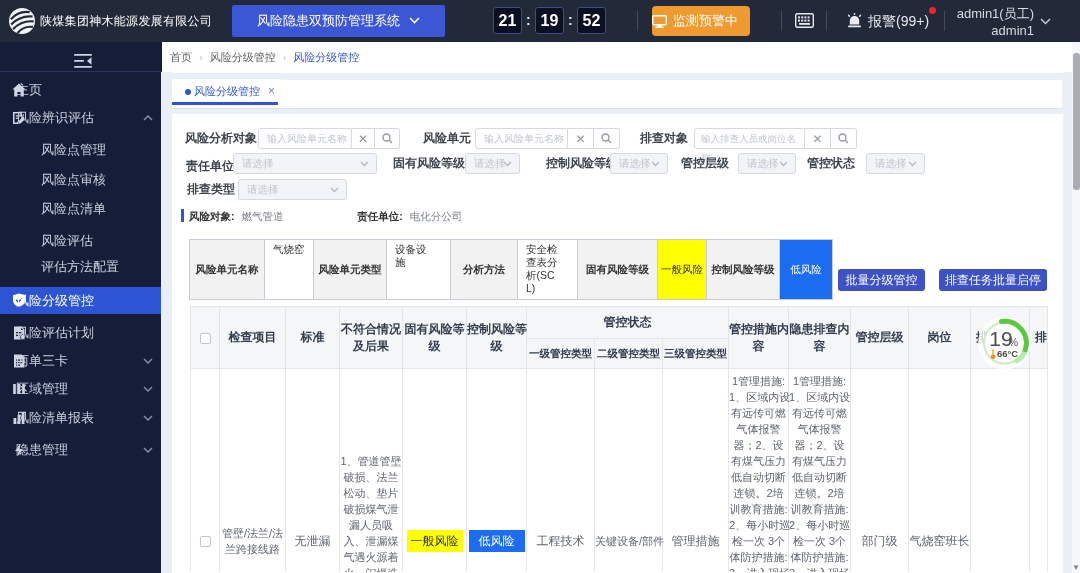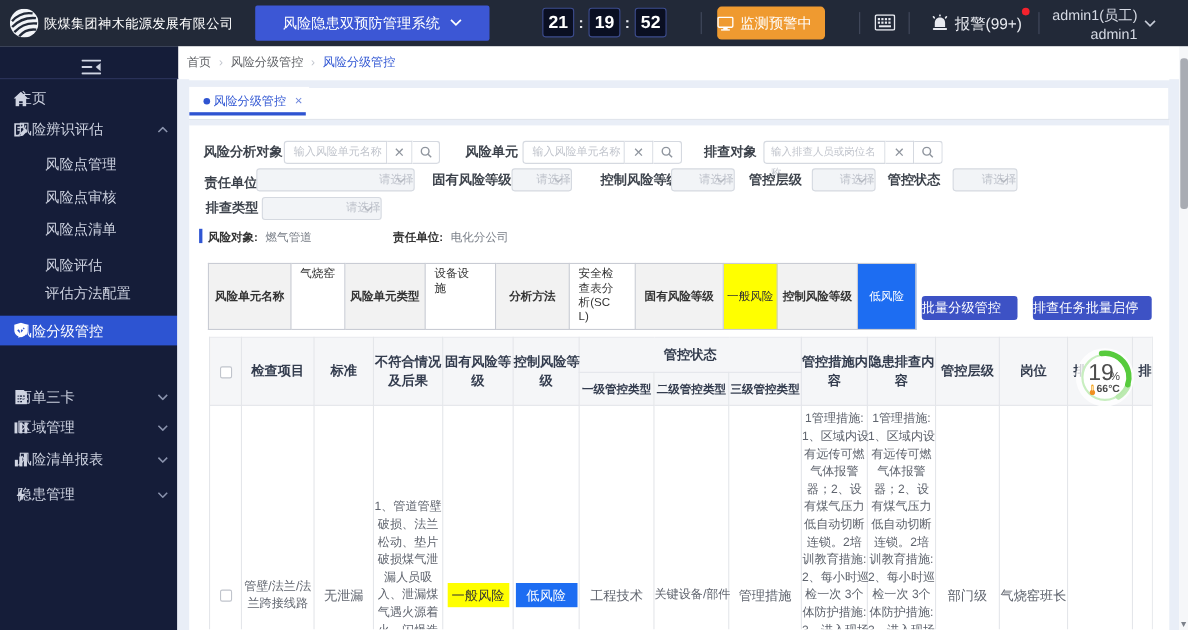--- a/index.html
+++ b/index.html
@@ -43,31 +43,31 @@
 #tabpanel { position:absolute; left:8px; top:7px; width:893px; height:28px; background:#fff; }
 #tabwhite { position:absolute; left:8px; top:6px; width:112px; height:29px; background:#fff; }
 #tab { position:absolute; left:11px; top:6px; width:106px; height:26px; line-height:24px; font-size:11px; color:#3056d3; padding-left:22px; border-bottom:3px solid #2f54d1; box-sizing:border-box; }
 #tab .dot { position:absolute; left:13px; top:10px; width:6px; height:6px; border-radius:50%; background:#2f54d1; }
 #tab .x { color:#6b84db; margin-left:8px; font-size:12px; }
 
 
 .flabel { position:absolute; font-size:12px; color:#3d434c; font-weight:bold; line-height:21px; }
 .finput { position:absolute; height:21px; border:1px solid #d5d9e0; border-radius:3px 0 0 3px; font-size:10px; color:#c0c4cc; line-height:19px; padding-left:8px; background:#fff; }
 .fbtn { position:absolute; height:21px; width:25px; border:1px solid #d5d9e0; border-left:none; background:#fff; text-align:center; color:#8f959e; font-size:12px; line-height:20px; }
-.fsel { position:absolute; height:21px; border:1px solid #d5d9e0; border-radius:3px; background:#f2f4f7; font-size:10.5px; color:#bfc3cc; line-height:19px; padding-left:8px;text-align:right; }
+.fsel { position:absolute; height:21px; border:1px solid #d5d9e0; border-radius:3px; background:#f2f4f7; font-size:10.5px; color:#bfc3cc; line-height:19px; padding-left:8px; }
 .fsel .vv { position:absolute; right:7px; top:7px; }
 
 
 #sumtbl { position:absolute; left:22px; top:197px; border-collapse:collapse; }
 #sumtbl td { border:1px solid #c9ccd4; font-size:10.5px; height:48px; }
 #sumtbl td.lb { background:#f2f2f2; font-weight:bold; color:#333; text-align:center; vertical-align:middle; padding:0; white-space:nowrap; }
 #sumtbl td.vv { background:#fff; color:#333; vertical-align:top; padding:3px 8px 4px 8px; text-align:left; line-height:13px; }
 #sumtbl td.yy { background:#ffff00; color:#333; text-align:center; vertical-align:middle; }
 #sumtbl td.bb { background:#1d6df2; color:#fff; text-align:center; vertical-align:middle; }
-.bluebtn { position:absolute; top:227px; height:22px; background:#3d52c5; border-radius:3px; color:#fff; font-size:12px; text-align:left; line-height:22px; }
+.bluebtn { position:absolute; top:227px; height:22px; background:#3d52c5; border-radius:3px; color:#fff; font-size:12px; text-align:center; line-height:22px; }
 
 
 #tblwrap { position:absolute; left:23px; top:264px; width:858px; height:266px; overflow:hidden; border-right:1px solid #e4e6ea; }
 #mtbl { border-collapse:collapse; table-layout:fixed; width:898px; }
 #mtbl th { border:1px solid #e4e6ea; font-size:12px; color:#333c4e; font-weight:bold; text-align:center; vertical-align:middle; background:#f5f6f8; padding:0; }
 #mtbl th.nw { white-space:nowrap; font-size:10.5px; }
 #mtbl td.longtx { font-size:11px; white-space:nowrap; vertical-align:top; padding-top:4px; }
 #mtbl td.nw { white-space:nowrap; }
 #mtbl td { border:1px solid #e4e6ea; font-size:12px; color:#5f646e; text-align:center; vertical-align:middle; line-height:16px; padding:0; background:#fff; }
 .cb { display:inline-block; width:11px; height:11px; border:1px solid #c0c4cc; border-radius:2px; background:#fff; vertical-align:middle; }
@@ -330,20 +330,31 @@
   <div class="mi" style="top:212px">
       <span class="sub">评估方法配置</span>
     </div>
   <div class="mi sel" style="top:245px">
       <svg class="ic" viewBox="0 0 14 14">
         <path d="M7 0.5 L13 2.2 V7 C13 10.8 10.5 12.7 7 13.7 C3.5 12.7 1 10.8 1 7 V2.2 Z" fill="#fff"></path>
         <path d="M4.2 6.8 L6.3 9 L10 5.2" stroke="#2d54d2" stroke-width="1.6" fill="none"></path>
       </svg>
       <span class="tx">风险分级管控</span>
     </div>
+  <div class="mi" style="top:278px">
+      <svg class="ic" viewBox="0 0 14 14">
+        <g fill="#d0d5e3">
+          <path d="M2 0.5 H9.5 L12.5 3.5 V13.5 H2 Z M9 1.8 V4 H11.2 Z" fill-rule="evenodd"></path>
+          <rect x="4" y="6" width="6.5" height="1.3" fill="#151d39"></rect>
+          <rect x="4" y="8.8" width="4.5" height="1.3" fill="#151d39"></rect>
+          <circle cx="10.8" cy="11" r="2.6" fill="#d0d5e3" stroke="#151d39" stroke-width="0.8"></circle>
+        </g>
+      </svg>
+      <span class="tx">风险评估计划</span>
+    </div>
   <div class="mi" style="top:306px">
       <svg class="ic" viewBox="0 0 14 14">
         <g fill="#d0d5e3">
           <path d="M2 0.5 H9.5 L12.5 3.5 V13.5 H2 Z"></path>
           <rect x="4" y="5.5" width="6.5" height="1.2" fill="#151d39"></rect>
           <rect x="4" y="8" width="6.5" height="1.2" fill="#151d39"></rect>
           <rect x="4" y="10.5" width="4" height="1.2" fill="#151d39"></rect>
         </g>
       </svg>
       <span class="tx">两单三卡</span>

